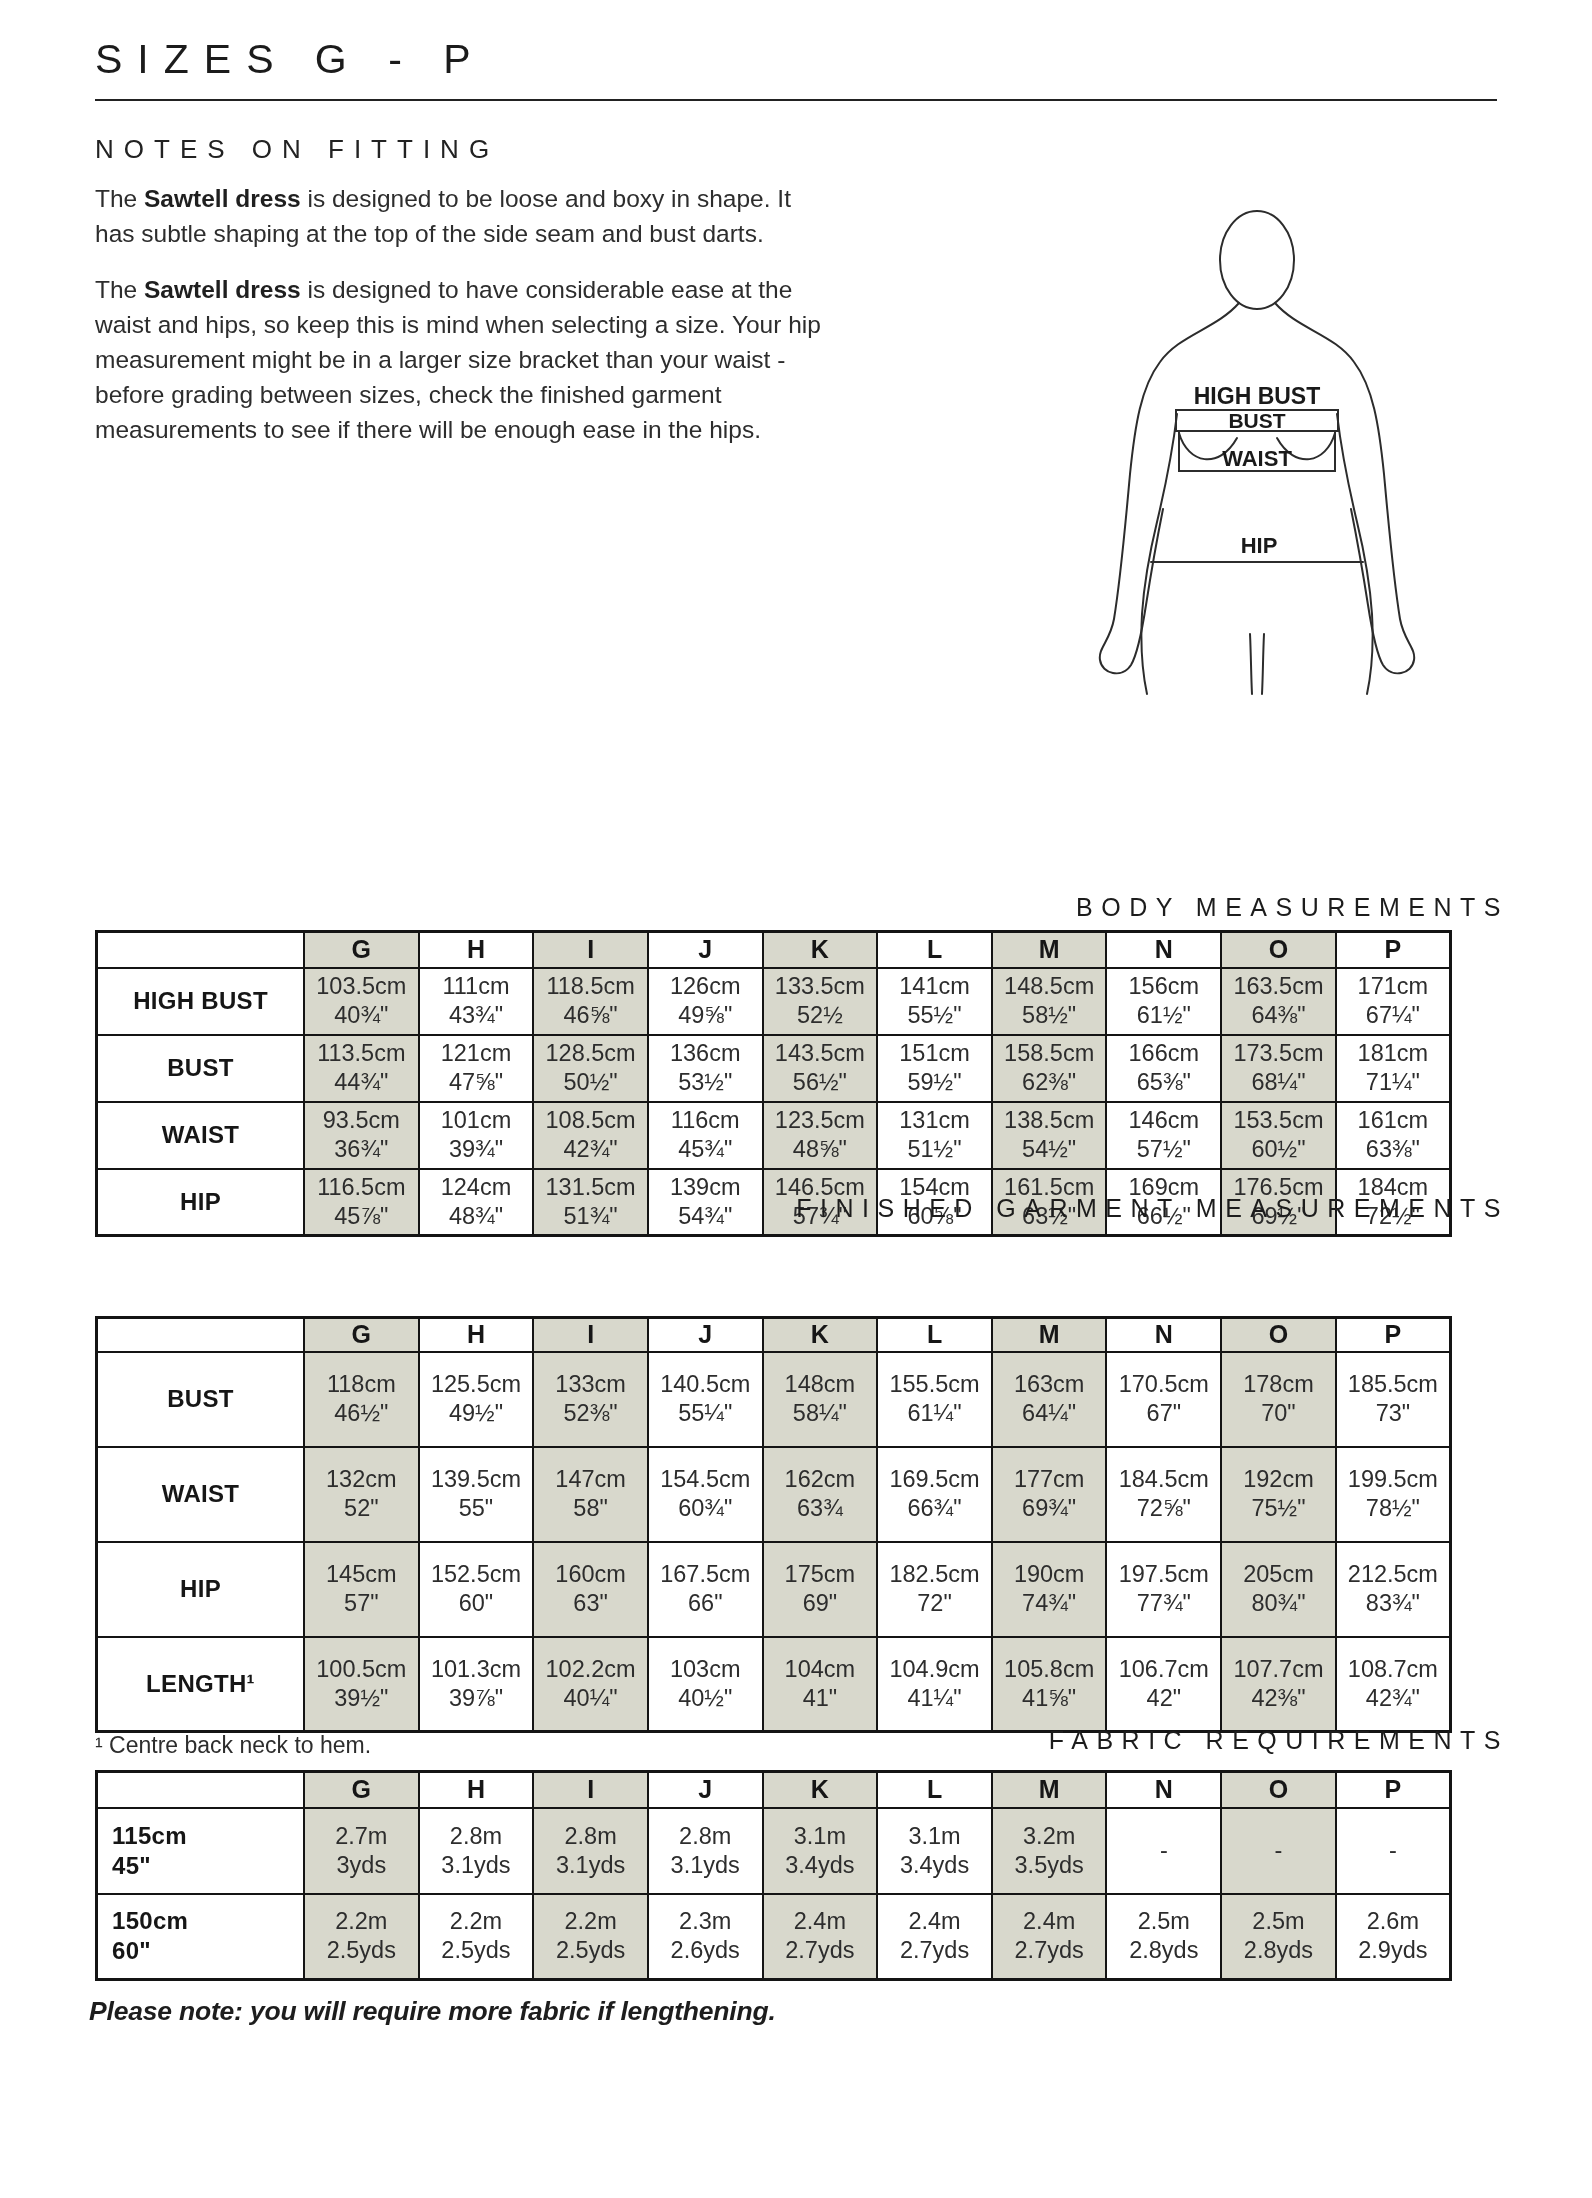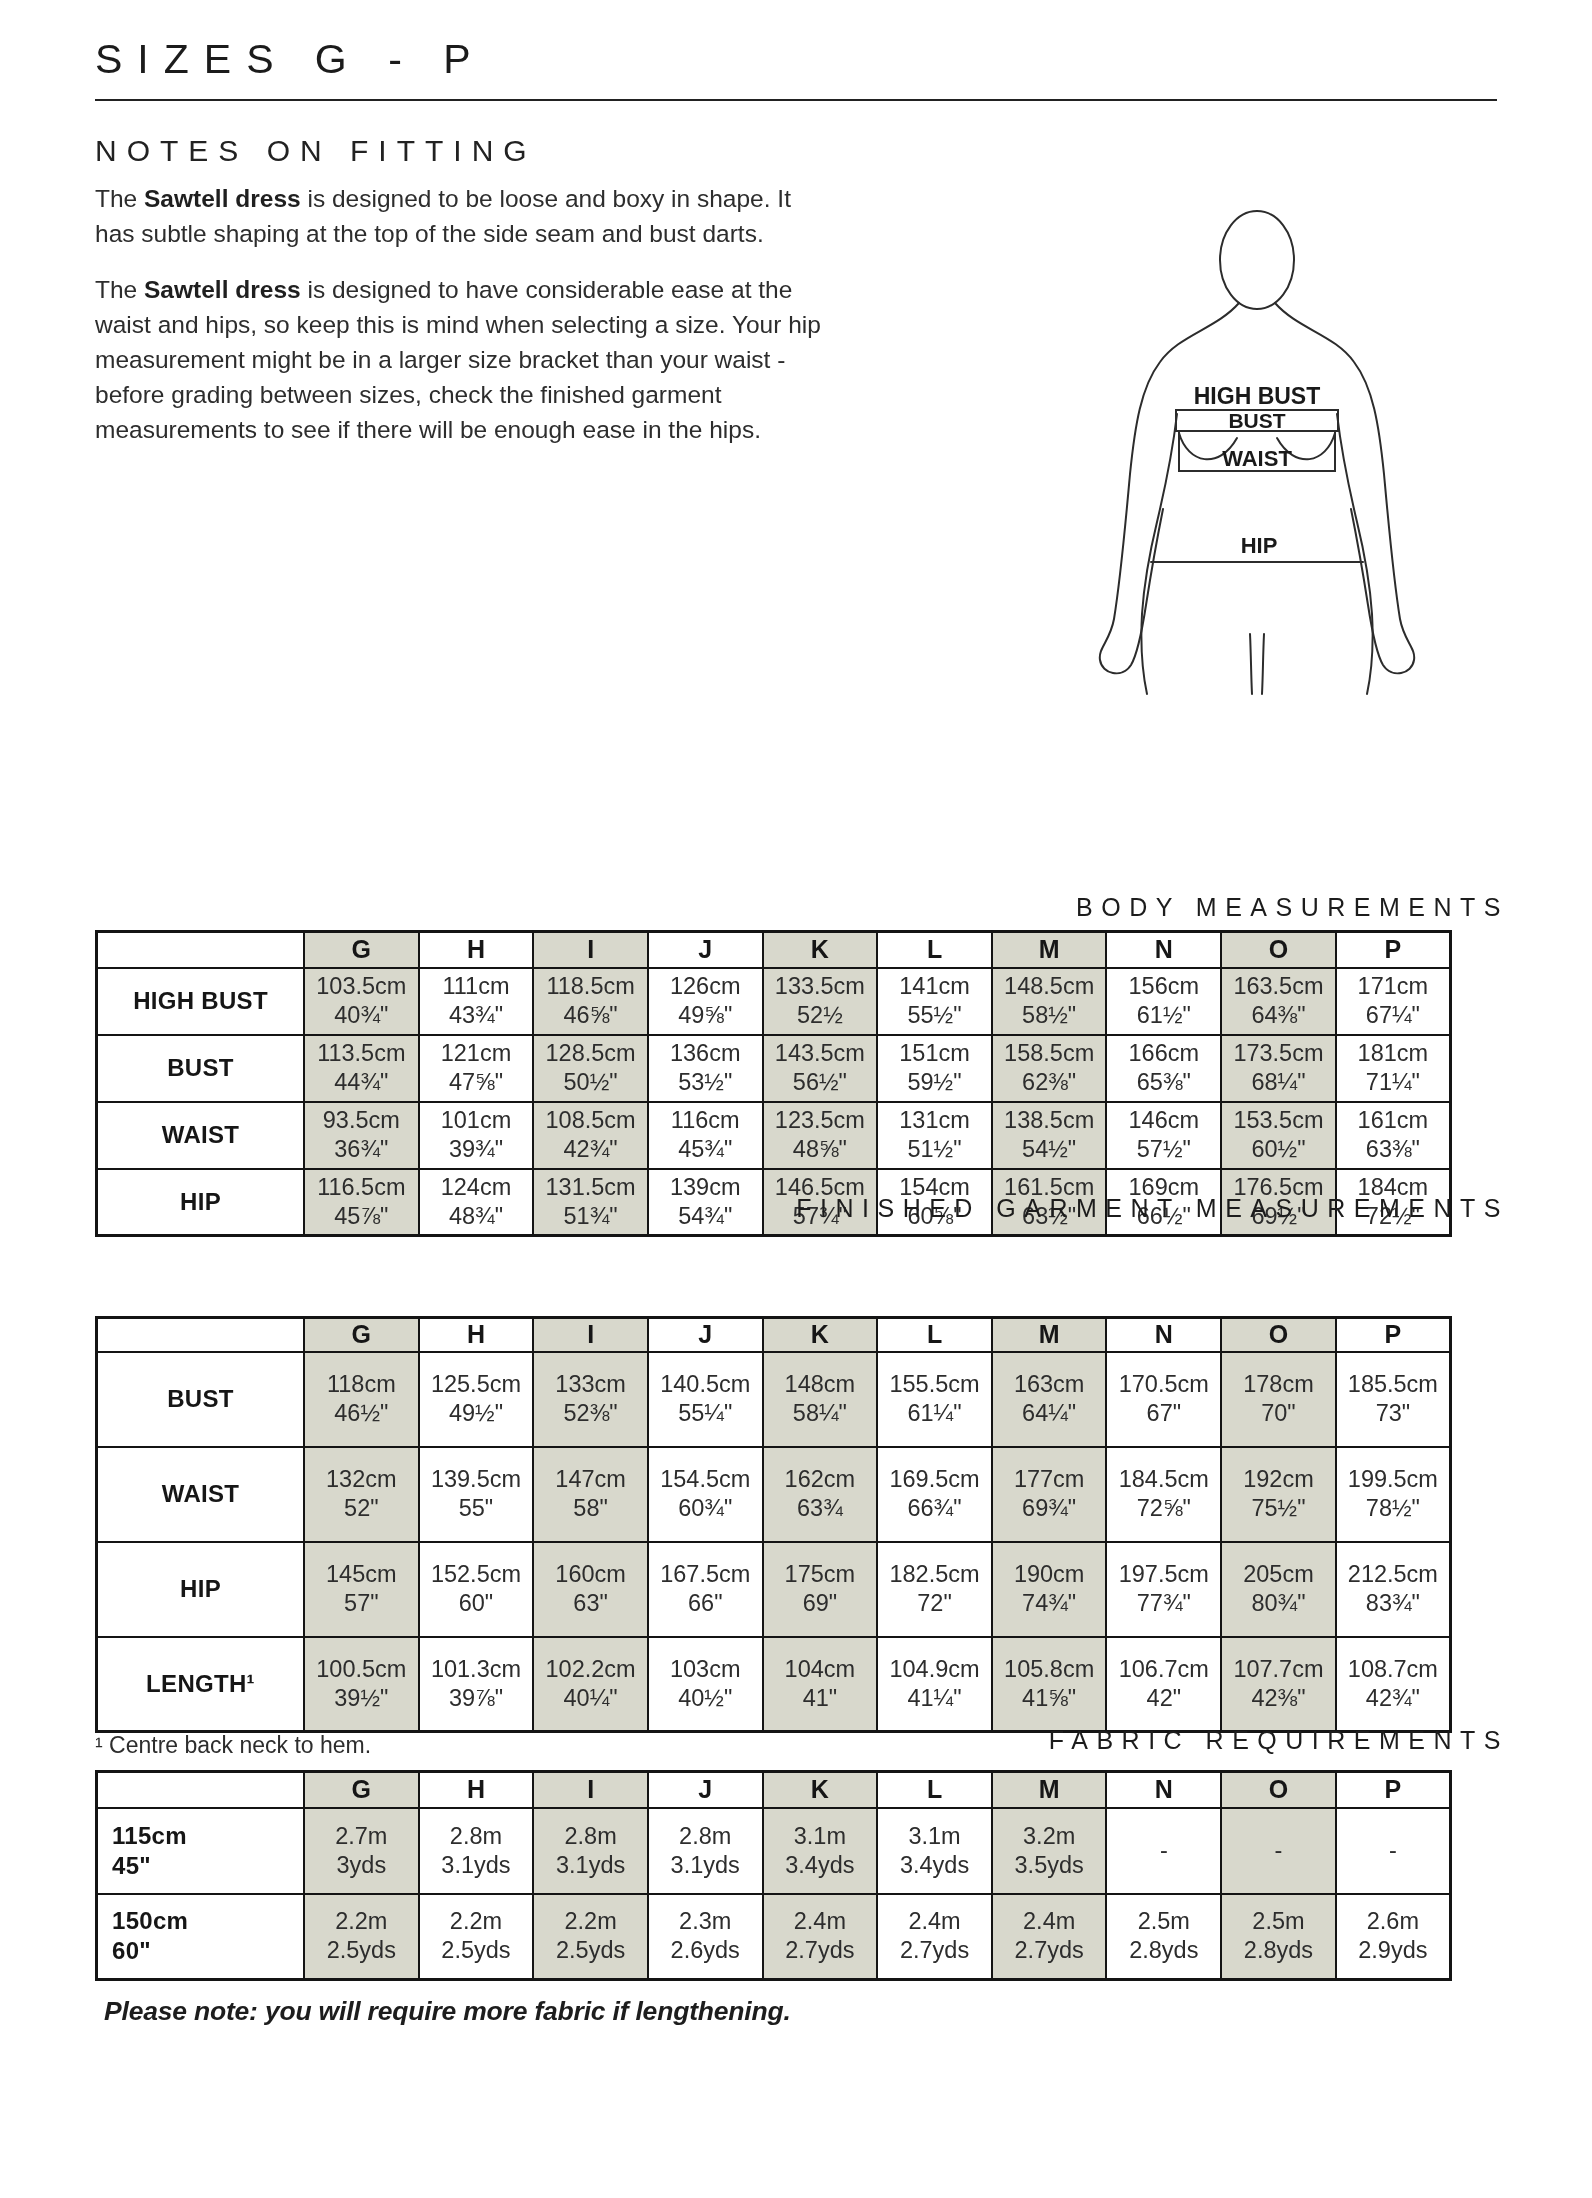--- a/index.html
+++ b/index.html
@@ -6,21 +6,21 @@
   .page{
     position:relative;width:1592px;height:2198px;background:#ffffff;overflow:hidden;
     font-family:"Liberation Sans","DejaVu Sans",sans-serif;color:#2d2d2d;padding-left:48px;
   }
   .page-title{
     position:absolute;left:95px;top:36px;font-size:41px;letter-spacing:15px;
     color:#1b1b1b;font-weight:normal;white-space:nowrap;
   }
   .title-rule{position:absolute;left:95px;top:99px;width:1402px;border-top:2px solid #222;}
   .notes-heading{
-    position:absolute;left:95px;top:134px;font-size:30px;letter-spacing:10px;color:#222;
+    position:absolute;left:95px;top:134px;font-size:26px;letter-spacing:10px;color:#222;
     white-space:nowrap;
   }
   .copy{position:absolute;left:95px;top:181px;width:742px;font-size:24.5px;line-height:35px;}
   .copy p{margin:0 14px 21px 0;}
   .copy b{color:#1f1f1f;}
   .figure-wrap{position:absolute;left:1076px;top:182px;width:458px;height:515px;}
   .sec-heading{
     position:absolute;right:131px;font-size:25px;letter-spacing:8.5px;color:#1c1c1c;
     white-space:nowrap;text-align:right;
   }
@@ -36,21 +36,21 @@
   thead th{font-size:25px;font-weight:bold;color:#161616;}
   td{font-size:23.5px;line-height:29px;color:#2d2d2d;}
   .row-label{font-size:24px;font-weight:bold;color:#161616;letter-spacing:0.3px;line-height:30px;}
   .row-label.left{text-align:left;padding-left:14px;}
   .shade{background:#d8d8cc;}
   .t1 thead tr{height:36px;} .t1 tbody tr{height:67px;}
   .t2 thead tr{height:34px;} .t2 tbody tr{height:95px;}
   .t3 thead tr{height:36px;} .t3 tbody tr{height:86px;}
   .footnote{position:absolute;left:95px;top:1732px;font-size:23px;color:#2d2d2d;}
   .fabric-note{
-    position:absolute;left:104px;top:1996px;font-size:26.5px;font-weight:bold;font-style:italic;
+    position:absolute;left:89px;top:1996px;font-size:26.5px;font-weight:bold;font-style:italic;
     color:#1d1d1d;letter-spacing:-0.2px;
   }
   .fig-label{font-weight:bold;fill:#1a1a1a;}
 </style>
 </head>
 <body>
 
 <div class="page">
 
   <div class="page-title">SIZES G - P</div>

